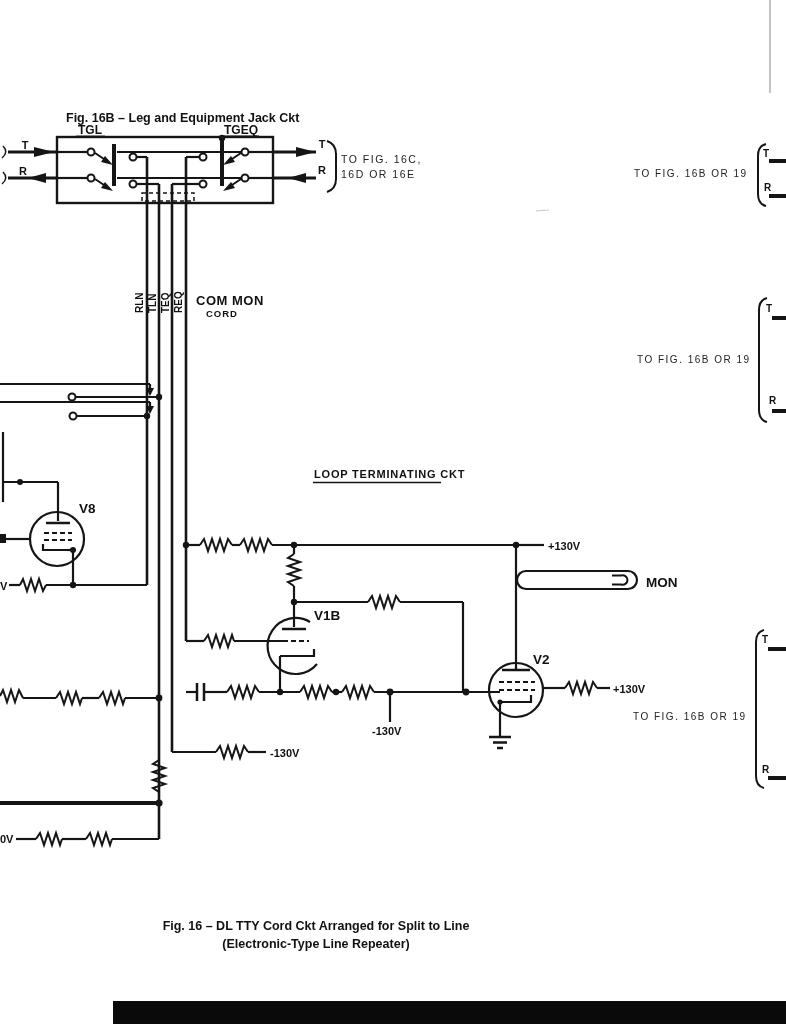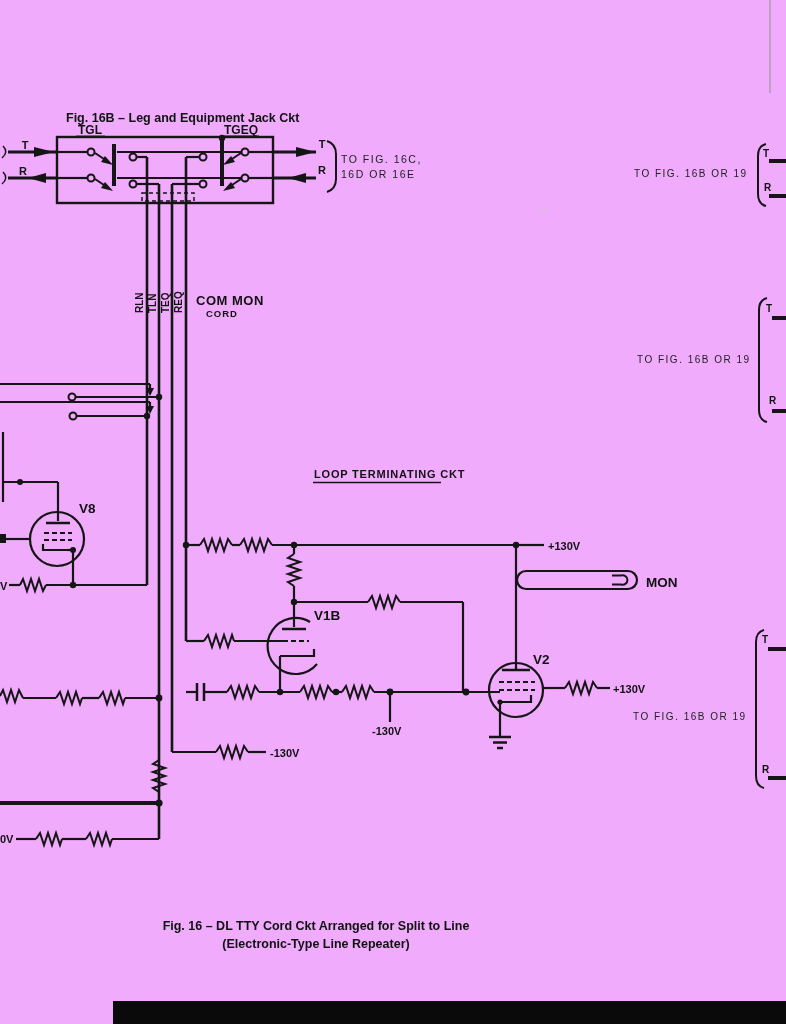--- a/index.html
+++ b/index.html
@@ -1,16 +1,16 @@
 <!DOCTYPE html>
 <html><head>
 <meta charset="utf-8">
 <style>
   html,body{margin:0;padding:0;background:#e8e8e6;}
-  .page{position:relative;width:786px;height:1024px;background:#f0abfc;overflow:hidden;
+  .page{position:relative;width:786px;height:1024px;background:#ffffff;overflow:hidden;
         font-family:"Liberation Sans",sans-serif;}
   svg{display:block;}
   .ink{stroke:#151515;fill:none;}
   text{fill:#111;font-family:"Liberation Sans",sans-serif;}
   .lbl{font-weight:bold;}
   .ref{letter-spacing:1.5px;fill:#222;}
 </style>
 </head>
 <body>
 

